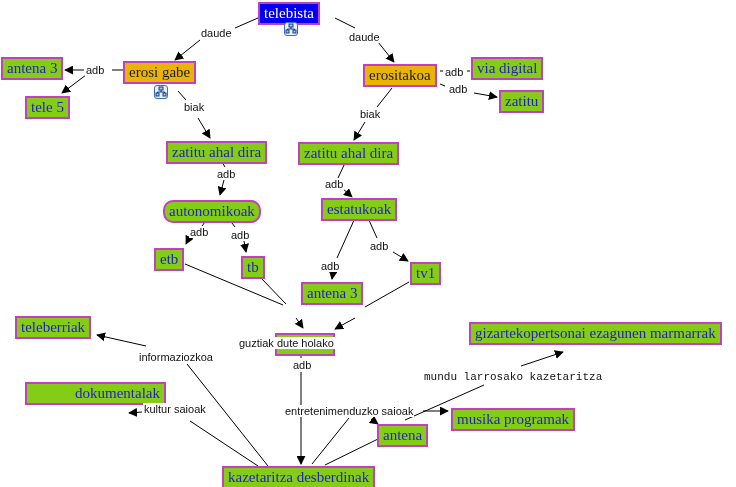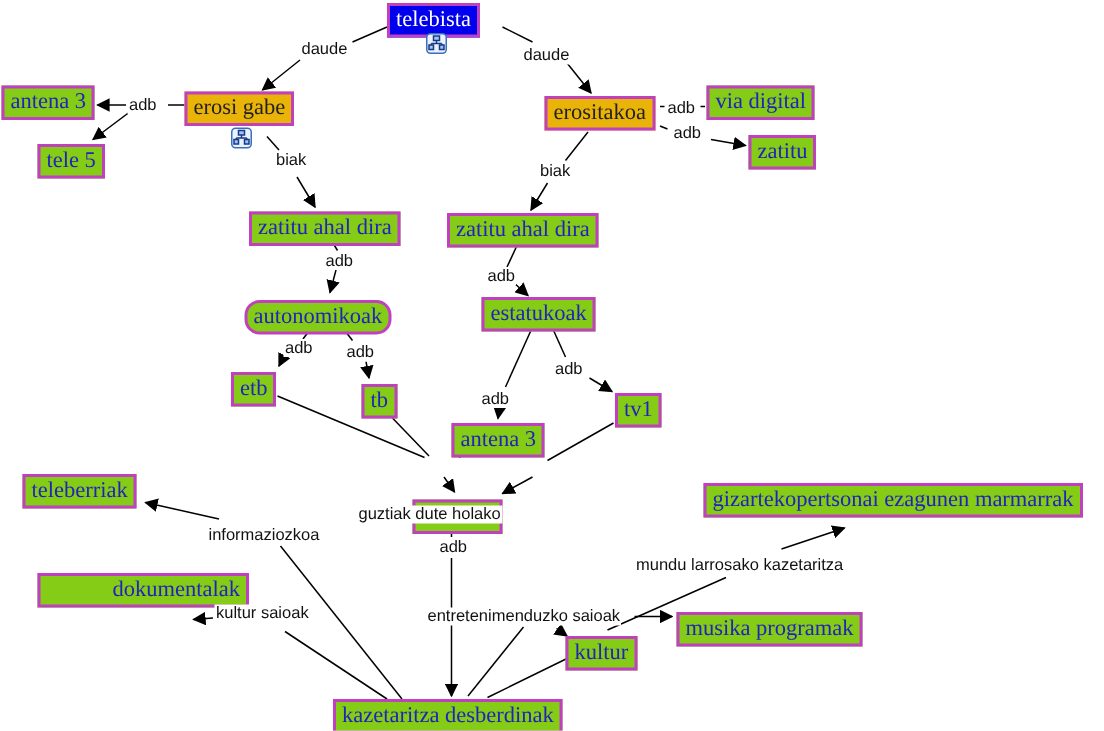--- a/index.html
+++ b/index.html
@@ -109,21 +109,21 @@
 <div class="node" style="left:163px;top:200px;border-radius:10px;">autonomikoak</div>
 <div class="node" style="left:321px;top:198px;">estatukoak</div>
 <div class="node" style="left:154px;top:248px;">etb</div>
 <div class="node" style="left:241px;top:256px;">tb</div>
 <div class="node" style="left:301px;top:282px;">antena 3</div>
 <div class="node" style="left:410px;top:262px;">tv1</div>
 <div class="node" style="left:275px;top:333px;padding-left:14px;">saioak</div>
 <div class="node" style="left:15px;top:316px;">teleberriak</div>
 <div class="node" style="left:25px;top:382px;padding-left:48px;">dokumentalak</div>
 <div class="node" style="left:222px;top:466px;">kazetaritza desberdinak</div>
-<div class="node" style="left:377px;top:424px;">kultur</div>
+<div class="node" style="left:377px;top:424px;">antena</div>
 <div class="node" style="left:451px;top:408px;">musika programak</div>
 <div class="node" style="left:469px;top:322px;">gizartekopertsonai ezagunen marmarrak</div>
 
 <div class="sub-icon" style="left:284px;top:22px;">
   <svg width="12" height="12" viewBox="0 0 12 12">
       <g stroke="#1a3a80" fill="#9cc4ff" stroke-width="1">
         <rect x="4" y="1" width="4" height="3"></rect>
         <rect x="1" y="7" width="3" height="3"></rect>
         <rect x="8" y="7" width="3" height="3"></rect>
         <path d="M6 4 V6 M2.5 6 H9.5 M2.5 6 V7 M9.5 6 V7" fill="none"></path>
@@ -152,13 +152,13 @@
 <span class="link-label" style="left:324px;top:178px;">adb</span>
 <span class="link-label" style="left:189px;top:226px;">adb</span>
 <span class="link-label" style="left:230px;top:229px;">adb</span>
 <span class="link-label" style="left:320px;top:260px;">adb</span>
 <span class="link-label" style="left:369px;top:240px;">adb</span>
 <span class="link-label" style="left:238px;top:306px;margin-top:31px;">guztiak dute holako</span>
 <span class="link-label" style="left:292px;top:359px;">adb</span>
 <span class="link-label" style="left:138px;top:351px;">informaziozkoa</span>
 <span class="link-label" style="left:143px;top:403px;">kultur saioak</span>
 <span class="link-label" style="left:284px;top:405px;text-align:right;">entretenimenduzko saioak</span>
-<span class="link-label" style="left:423px;top:371px;">mundu larrosako kazetaritza</span>
+<span class="link-label" style="left:423px;top:371px;font-family:Liberation Mono, monospace;">mundu larrosako kazetaritza</span>
 
 </body></html>

